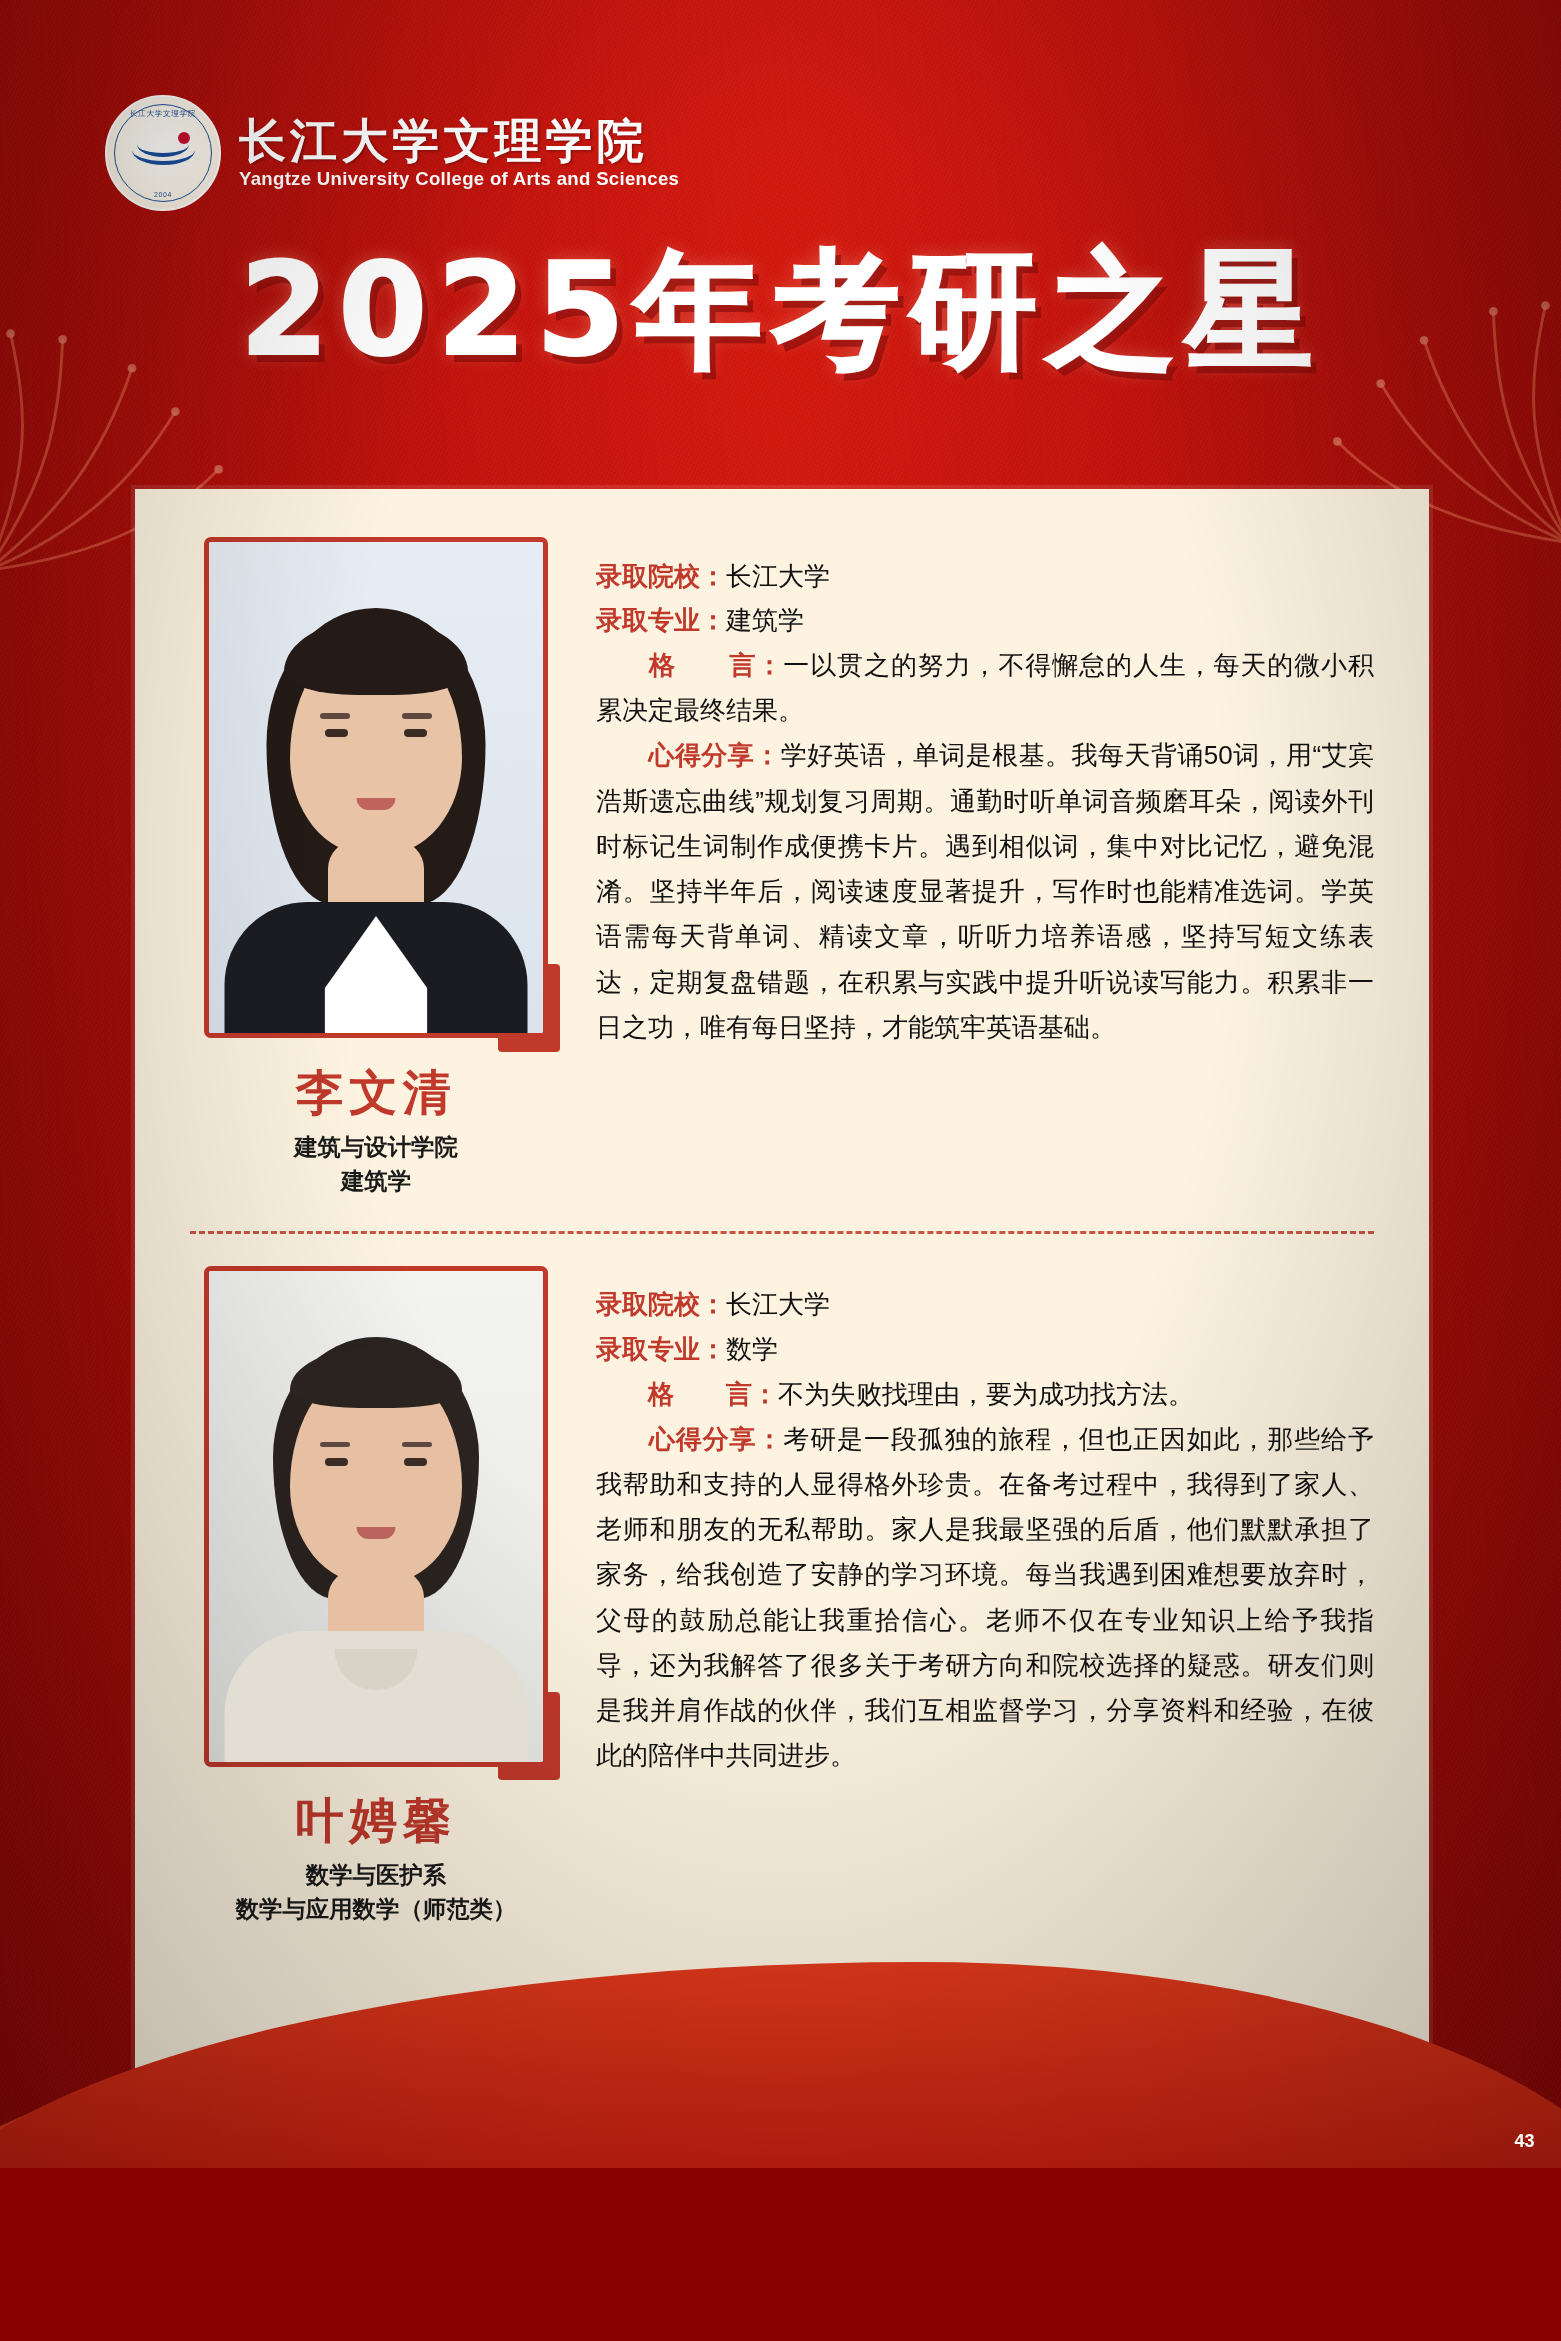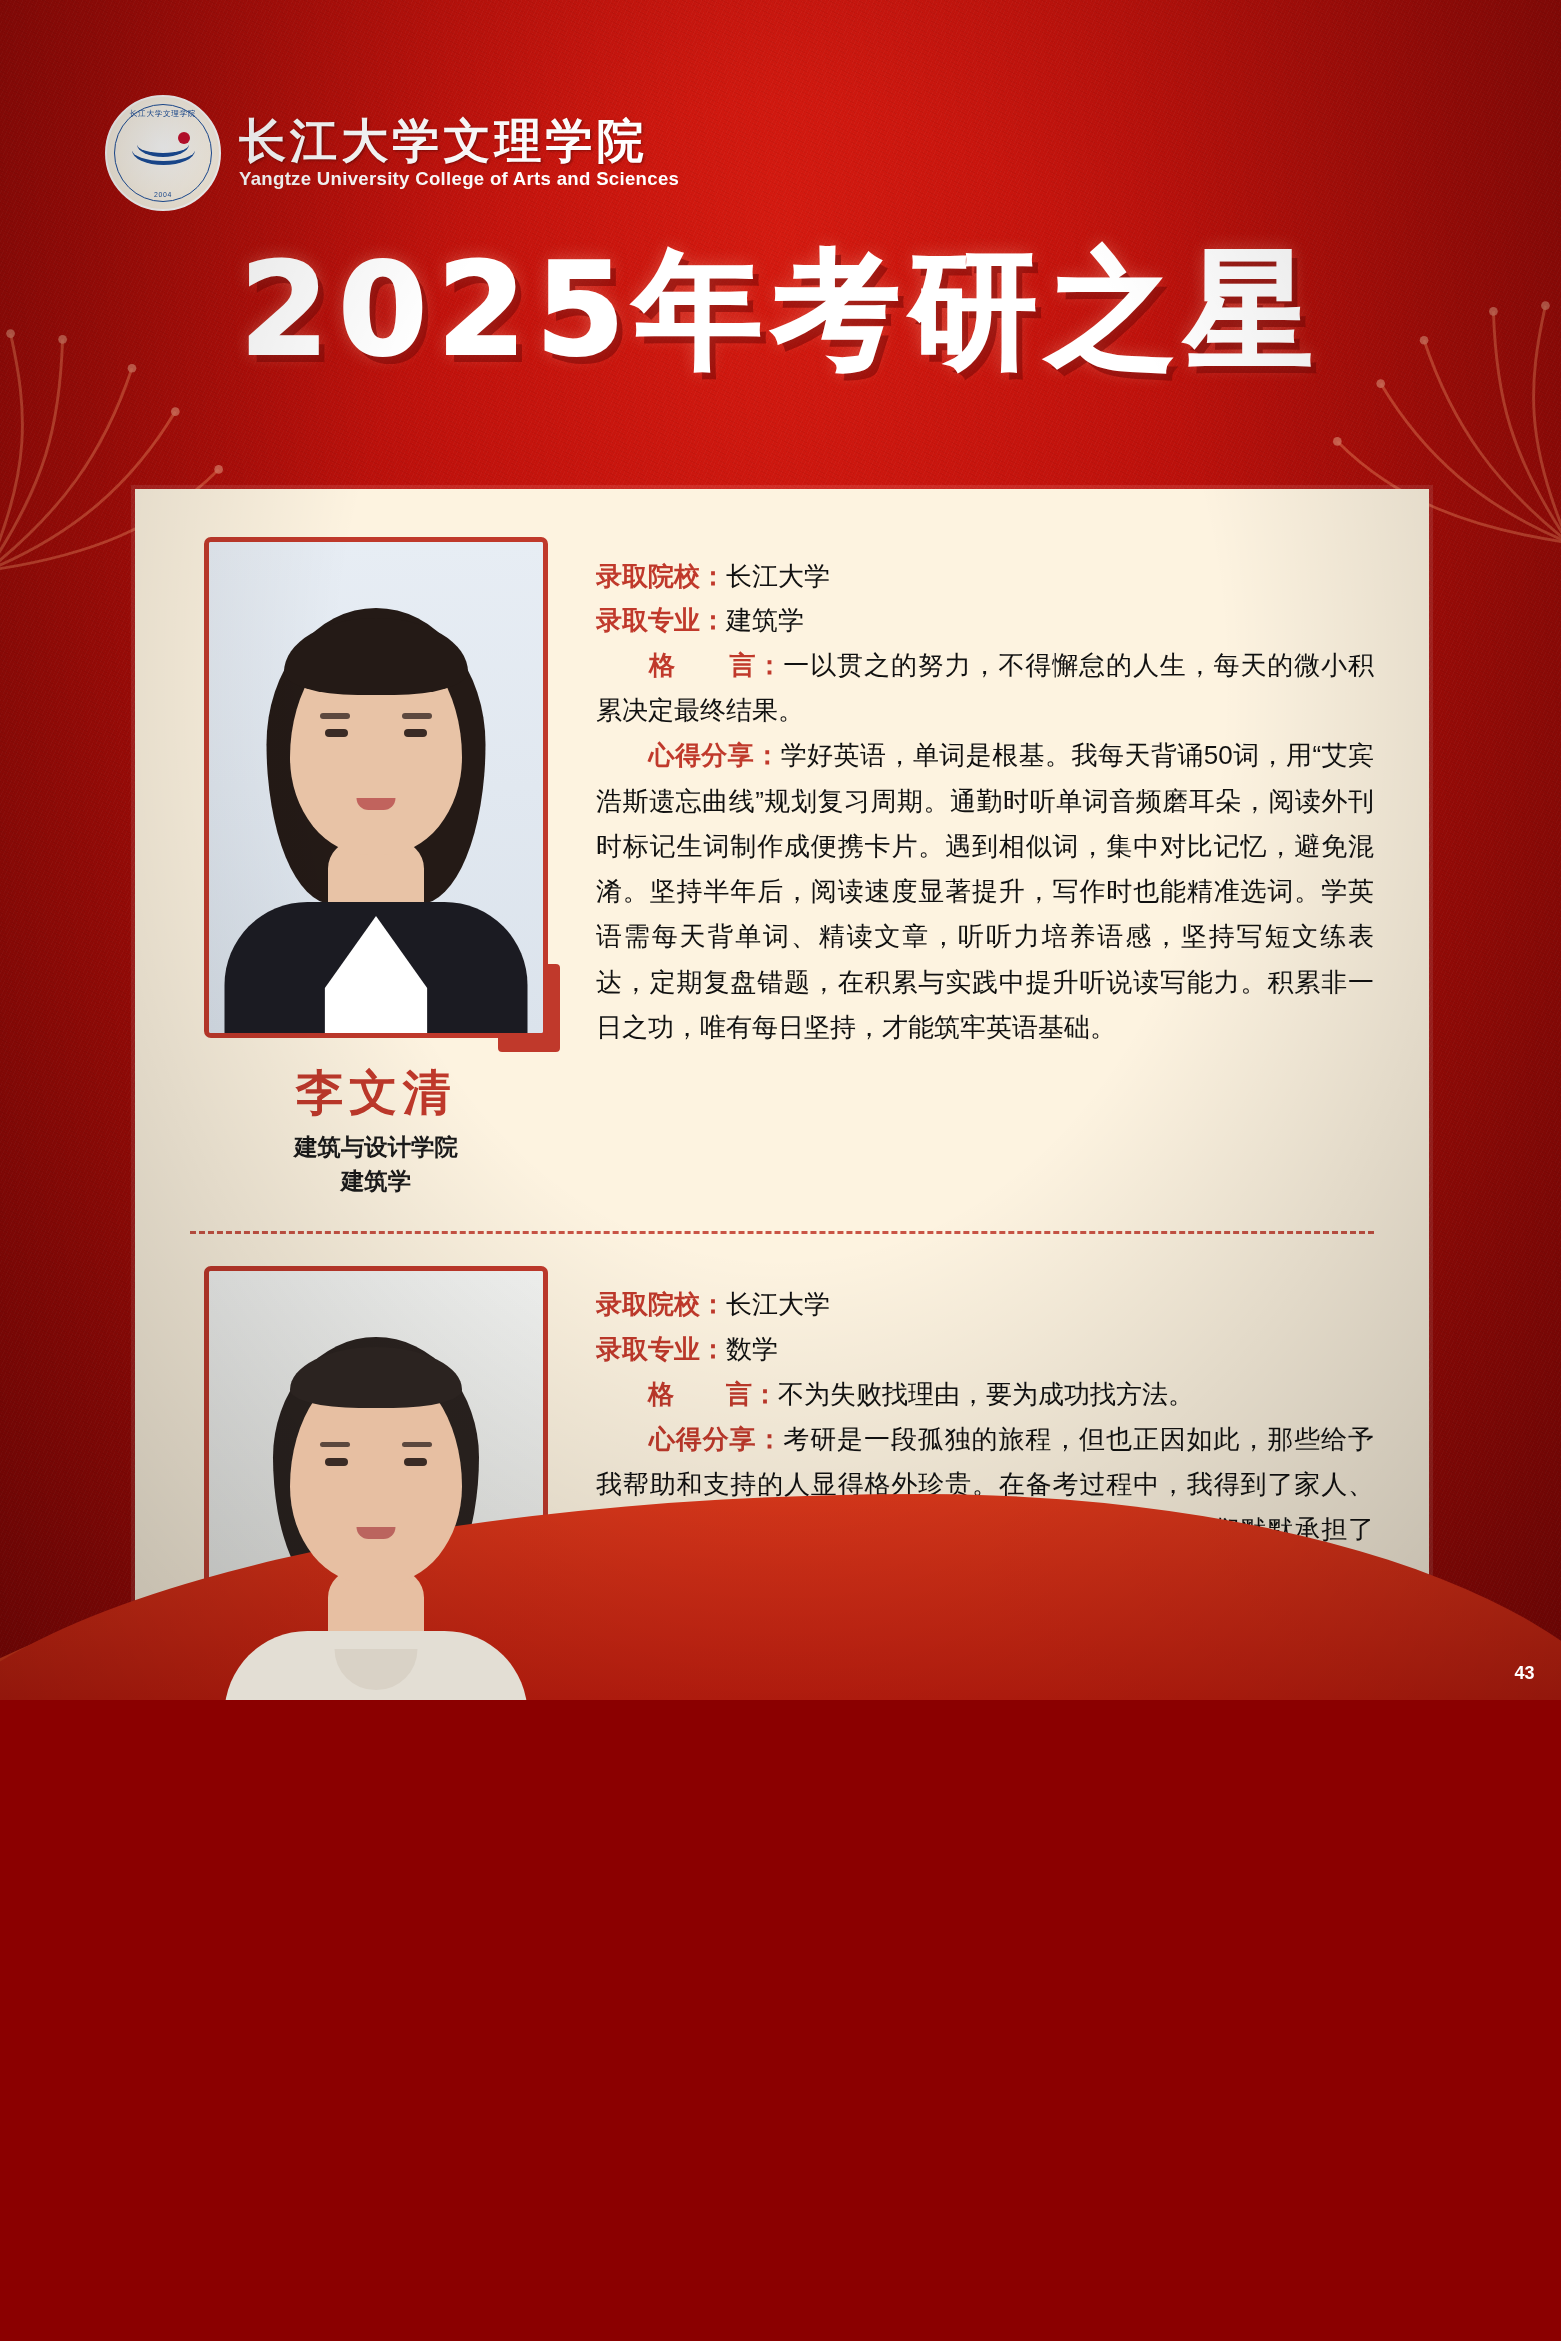--- a/index.html
+++ b/index.html
@@ -6,21 +6,21 @@
     margin: 0;
     padding: 0;
     background: #8b0000;
   }
   body {
     font-family: "Liberation Sans", "DejaVu Sans", sans-serif;
   }
   .page {
     position: relative;
     width: 1562px;
-    height: 1700px;
+    height: 2168px;
     overflow: hidden;
     background:
       radial-gradient(ellipse at 50% 14%, #d41a10 0%, #c0120c 32%, #a60c08 62%, #8e0705 100%);
   }
   
   .texture {
     position: absolute;
     inset: 0;
     background-image:
       repeating-linear-gradient(115deg, rgba(255,255,255,0.030) 0px, rgba(255,255,255,0.030) 0.7px, rgba(0,0,0,0) 0.7px, rgba(0,0,0,0) 3.4px),

